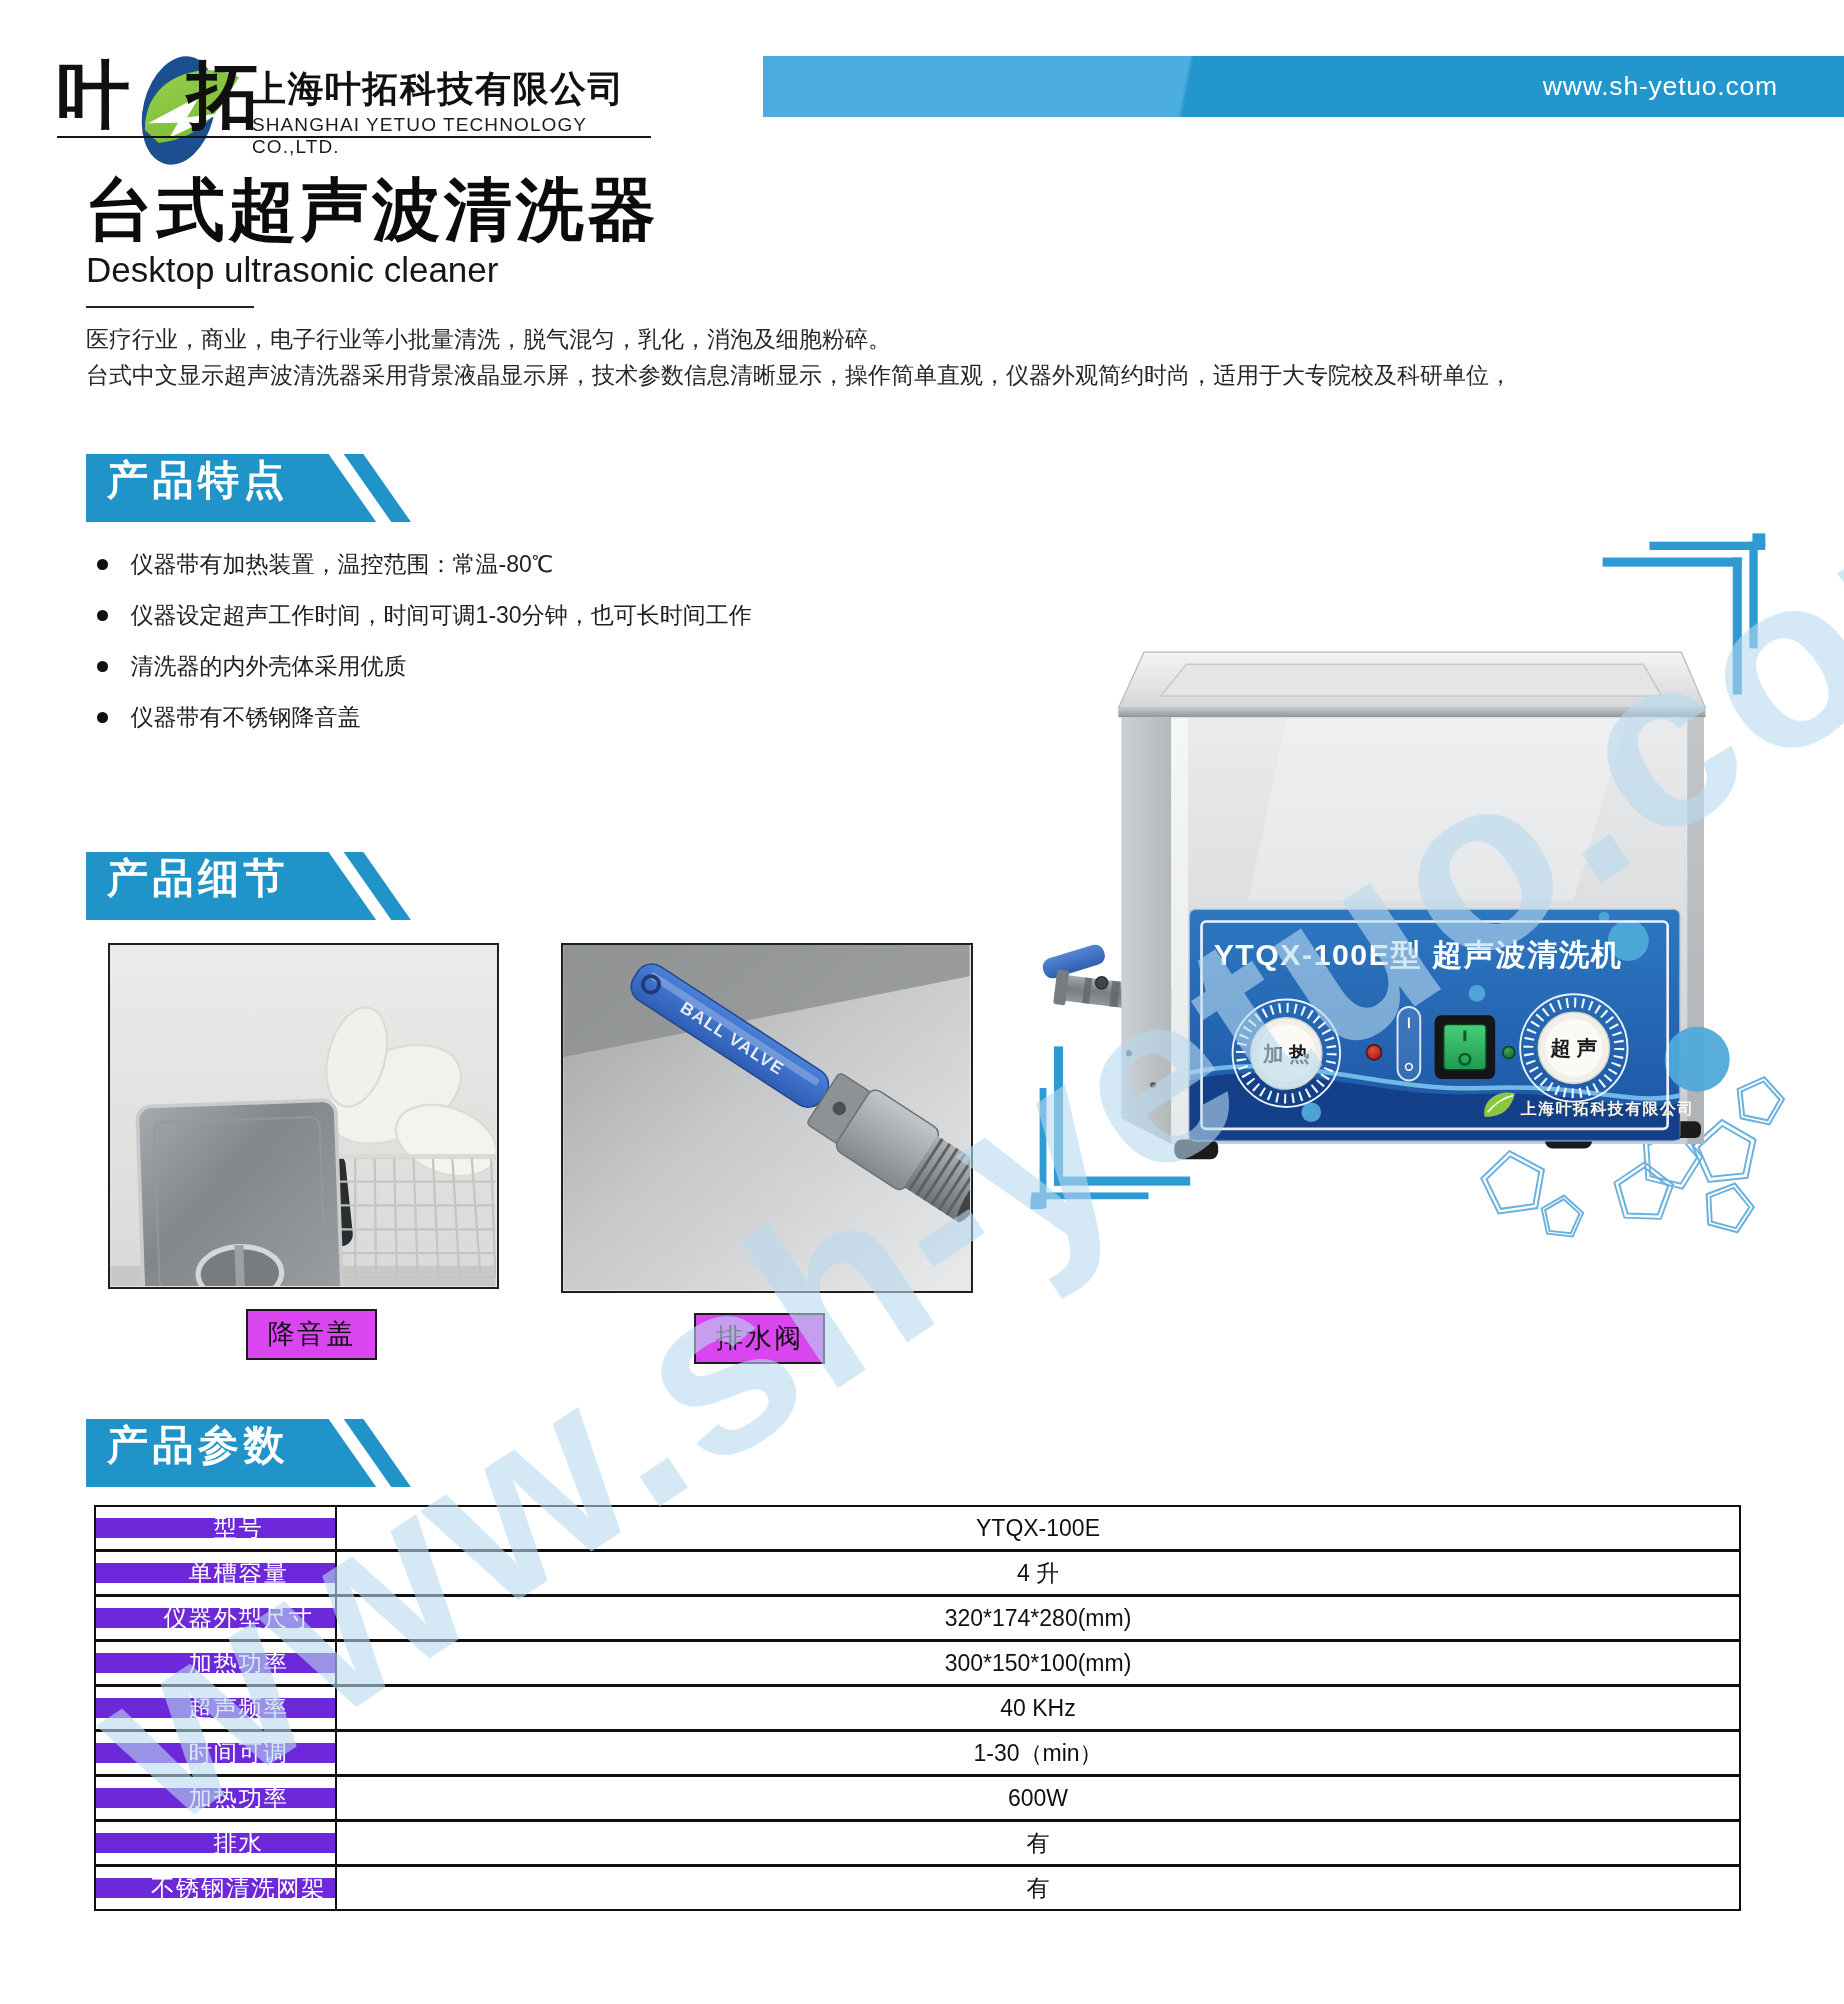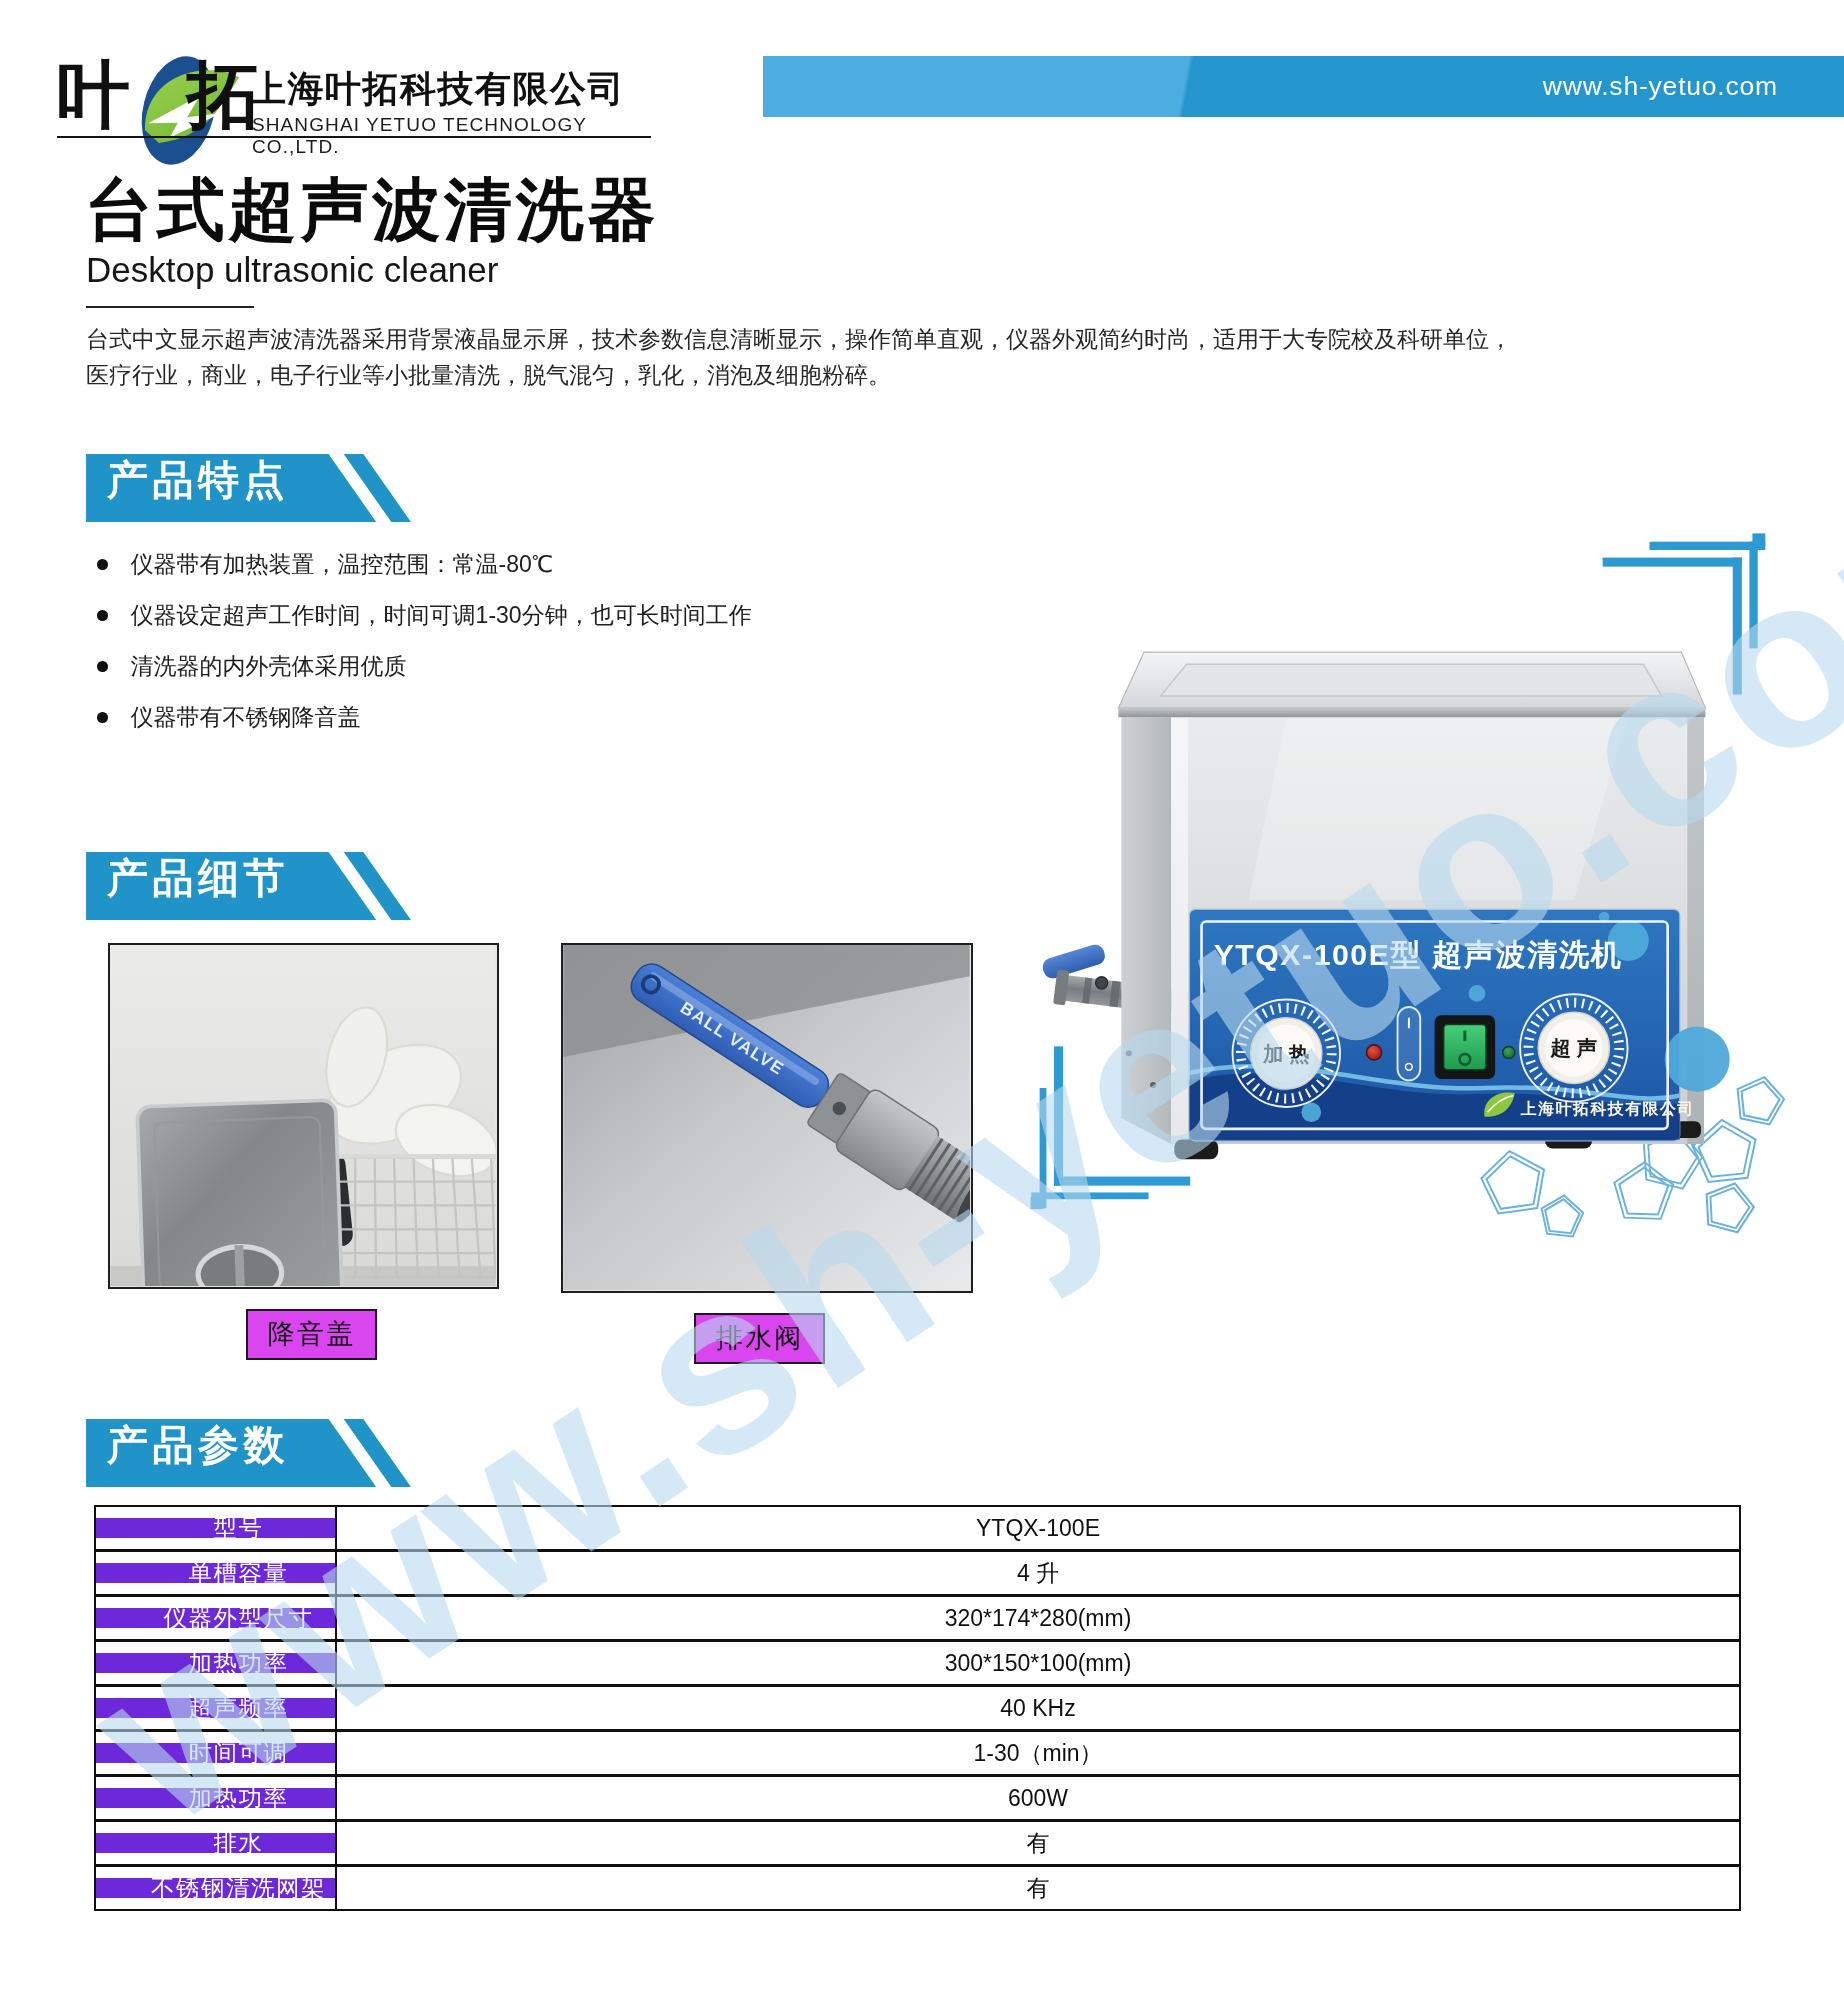--- a/index.html
+++ b/index.html
@@ -88,22 +88,22 @@
   <div class="logo-underline"></div>
 
   <div class="top-banner">
     <span>www.sh-yetuo.com</span>
   </div>
 
   <div class="main-title">台式超声波清洗器</div>
   <div class="sub-title">Desktop ultrasonic cleaner</div>
   <div class="title-rule"></div>
   <div class="desc">
+    <div>医疗行业，商业，电子行业等小批量清洗，脱气混匀，乳化，消泡及细胞粉碎。</div>
     <div>台式中文显示超声波清洗器采用背景液晶显示屏，技术参数信息清晰显示，操作简单直观，仪器外观简约时尚，适用于大专院校及科研单位，</div>
-    <div>医疗行业，商业，电子行业等小批量清洗，脱气混匀，乳化，消泡及细胞粉碎。</div>
   </div>
 
   <div class="section-banner" style="top:454px;">
     <svg width="325" height="68" viewBox="0 0 430 90">
       <polygon points="0,0 321,0 384,90 0,90" fill="#2093c8"></polygon>
       <polygon points="341,0 367,0 430,90 404,90" fill="#2093c8"></polygon>
     </svg>
     <span class="label">产品特点</span>
   </div>
 

